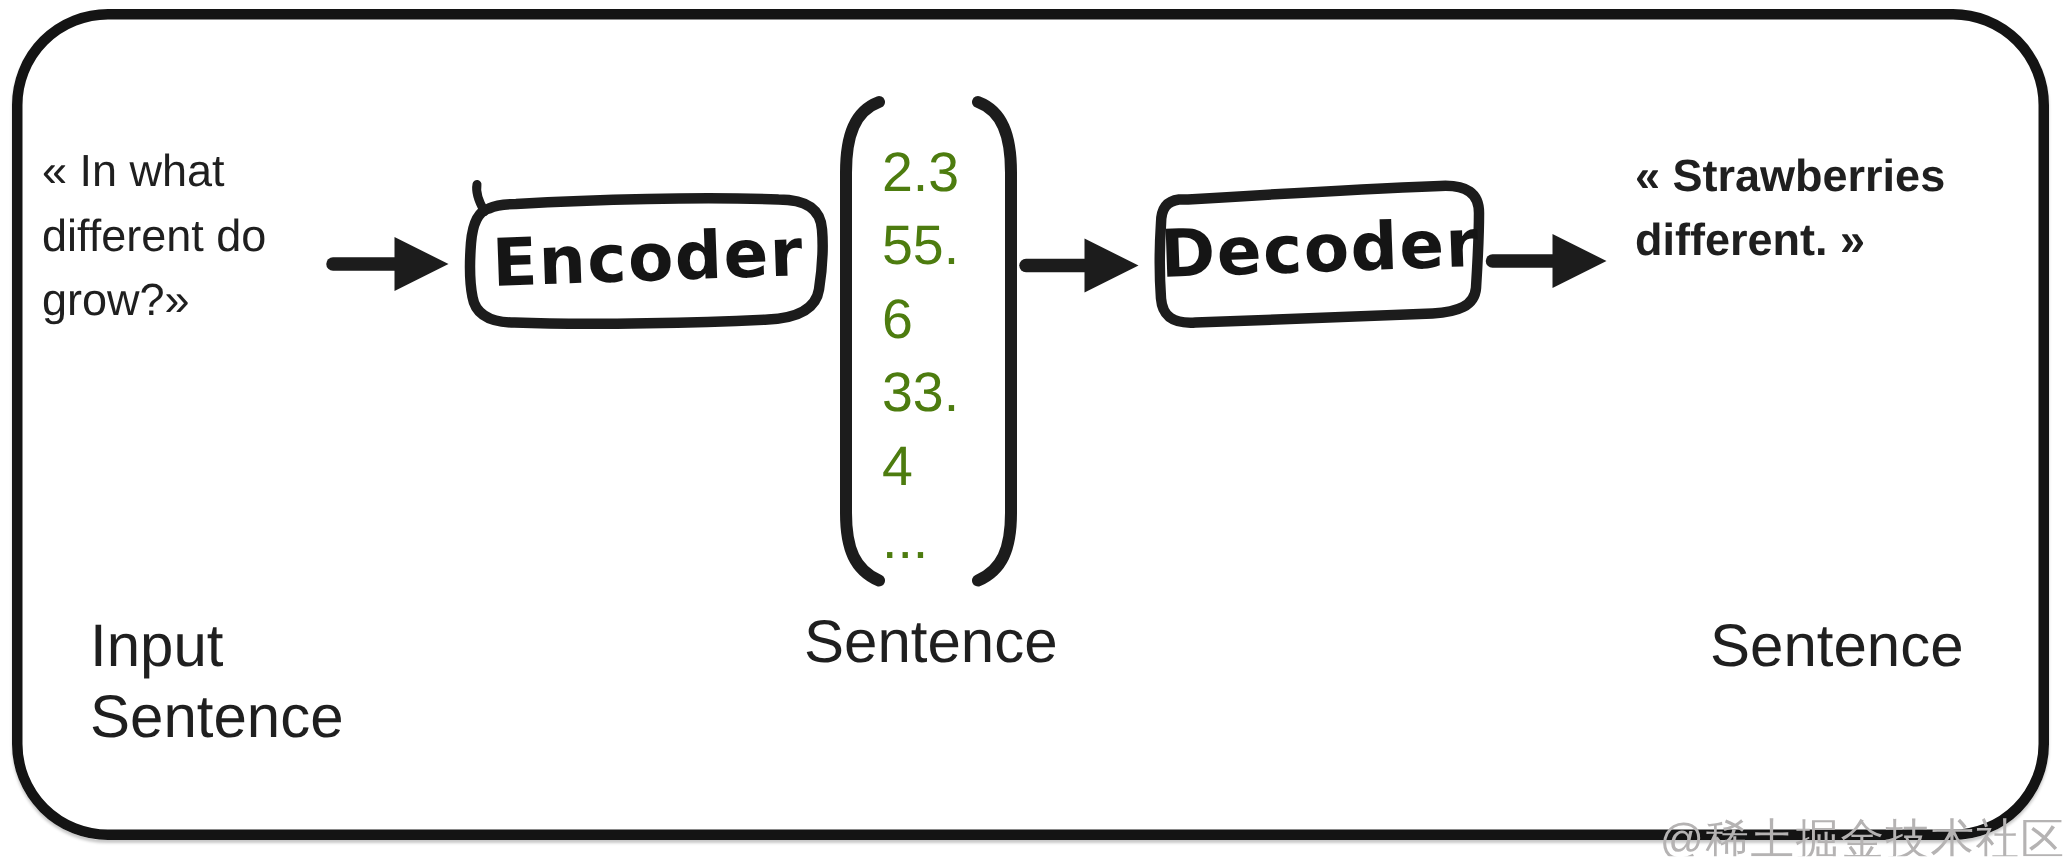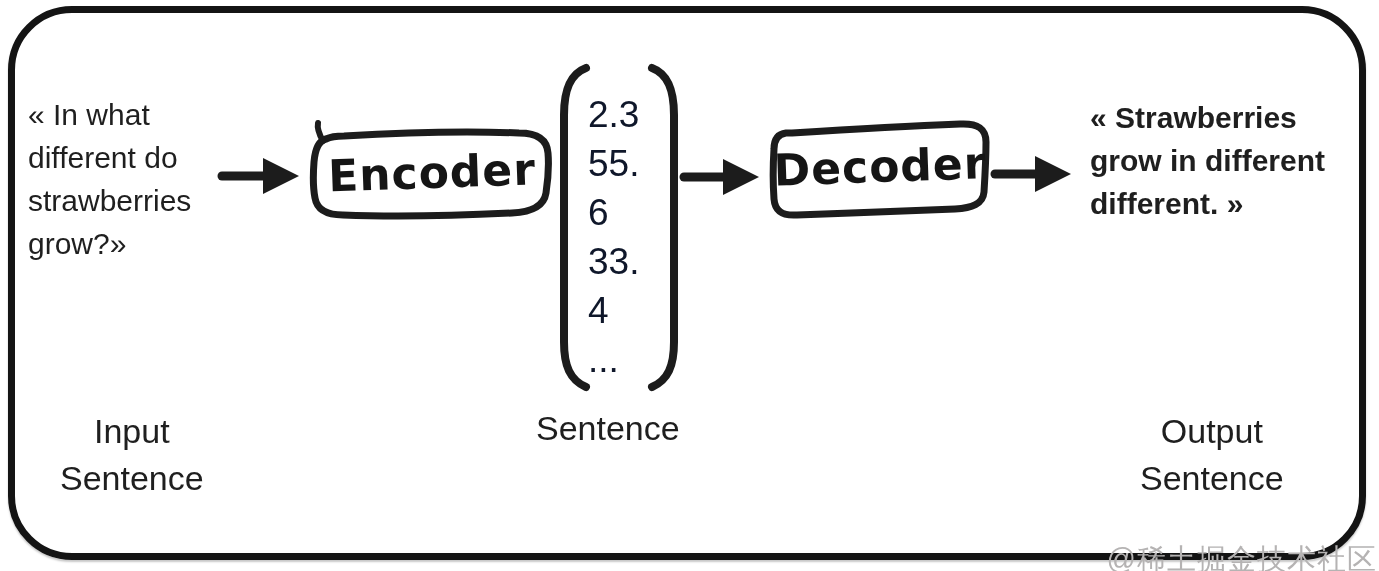--- a/index.html
+++ b/index.html
@@ -37,21 +37,21 @@
     font-size: 30px;
     line-height: 43px;
     white-space: nowrap;
   }
   .input-text  { left: 28px;  top: 93px; }
   .output-text { left: 1090px; top: 96px; font-weight: bold; }
 
   .embedding-values {
     position: absolute;
     left: 588px; top: 90px;
-    color: #0f172a;
+    color: #4d7c0f;
     font-size: 37px;
     line-height: 49px;
     white-space: nowrap;
   }
 
   .box-label {
     position: absolute;
     display: flex;
     align-items: center;
     justify-content: center;
@@ -62,24 +62,23 @@
     letter-spacing: 1px;
     transform: rotate(-2deg);
     white-space: nowrap;
   }
   .encoder-label { left: 316px; top: 130px; width: 232px; height: 84px; }
   .decoder-label { left: 774px; top: 122px; width: 212px; height: 88px; }
 
   .caption {
     position: absolute;
     color: #1f1f1f;
-    font-size: 34px;
+    font-size: 40px;
     line-height: 47px;
     white-space: nowrap;
-    text-align: center;
   }
   .caption-input     { left: 60px;   top: 408px; }
   .caption-embedding { left: 536px;  top: 405px; }
   .caption-output    { left: 1140px; top: 408px; }
 
   .watermark {
     position: absolute;
     right: 2px; top: 540px;
     color: #b5b3b3;
     font-size: 29px;
@@ -142,52 +141,49 @@
 
     <g>
       <line class="ink-stroke" x1="995" y1="174" x2="1038" y2="174" stroke-width="9"></line>
       <polygon class="ink-fill" points="1035,156 1071,174 1035,192"></polygon>
     </g>
   </svg>
 
   <div class="textblock input-text">
     <div>« In what</div>
     <div>different do</div>
-    <div>strawberries</div>
     <div>grow?»</div>
   </div>
 
   <div class="box-label encoder-label">Encoder</div>
 
   <div class="embedding-values">
     <div>2.3</div>
     <div>55.</div>
     <div>6</div>
     <div>33.</div>
     <div>4</div>
     <div>...</div>
   </div>
 
   <div class="box-label decoder-label">Decoder</div>
 
   <div class="textblock output-text">
     <div>« Strawberries</div>
-    <div>grow in different</div>
     <div>different. »</div>
   </div>
 
   <div class="caption caption-input">
     <div>Input</div>
     <div>Sentence</div>
   </div>
 
   <div class="caption caption-embedding">
     <div>Sentence</div>
   </div>
 
   <div class="caption caption-output">
-    <div>Output</div>
     <div>Sentence</div>
   </div>
 
   <div class="watermark">@稀土掘金技术社区</div>
 
 </div>
 
 </body></html>

